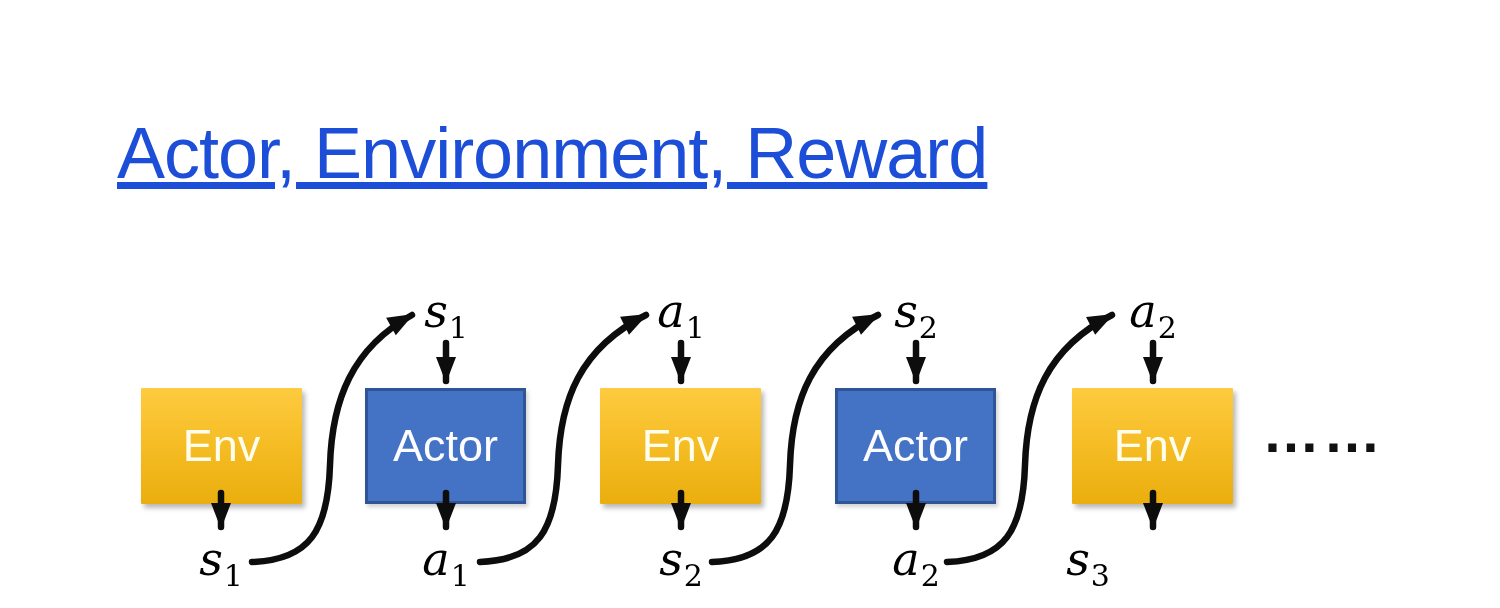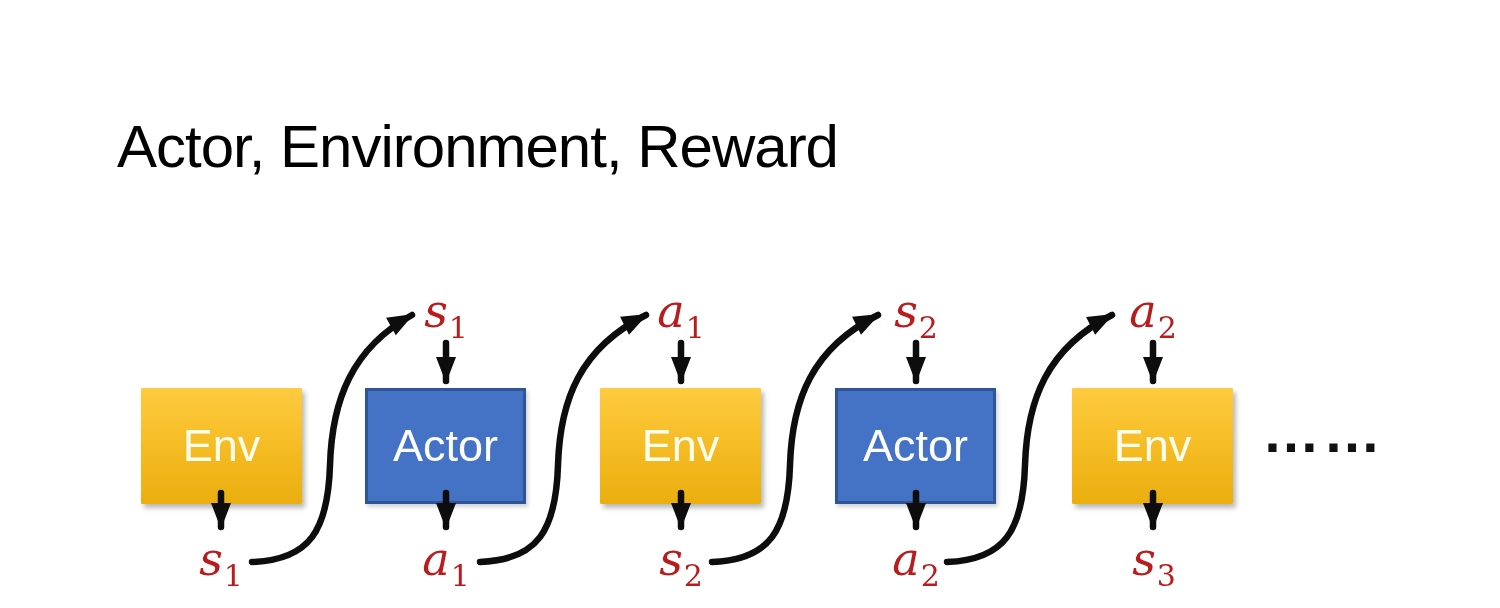--- a/index.html
+++ b/index.html
@@ -8,25 +8,26 @@
     width: 1500px;
     height: 608px;
     background: #ffffff;
     overflow: hidden;
     font-family: "Liberation Sans", sans-serif;
   }
   .title {
     position: absolute;
     left: 117px;
     top: 112px;
-    font-size: 60px;
+    font-size: 72px;
     font-weight: 300;
     letter-spacing: -1px;
-    color: #000000;
+    color: #1d4ed8;
     white-space: nowrap;
+    text-decoration: underline;
   }
   .box {
     position: absolute;
     top: 388px;
     width: 161px;
     height: 116px;
     box-sizing: border-box;
     display: flex;
     align-items: center;
     justify-content: center;
@@ -46,21 +47,21 @@
     box-shadow: 2px 3px 4px rgba(0,0,0,0.18);
     text-align: center;
   }
   .mlabel {
     position: absolute;
     transform: translateX(-50%);
     font-family: "DejaVu Serif", "Liberation Serif", serif;
     font-style: italic;
     font-size: 46px;
     line-height: 50px;
-    color: #b91c1c;
+    color: #000000;
     white-space: nowrap;
   }
   .mlabel sub {
     font-style: normal;
     font-size: 30px;
     line-height: 0;
     vertical-align: -11px;
     margin-left: 1px;
   }
   .row-top { top: 286px; }
@@ -113,21 +114,21 @@
 
   <div class="mlabel row-top" style="left:446px"><span>s</span><sub>1</sub></div>
   <div class="mlabel row-top" style="left:681px"><span>a</span><sub>1</sub></div>
   <div class="mlabel row-top" style="left:916px"><span>s</span><sub>2</sub></div>
   <div class="mlabel row-top" style="left:1153px"><span>a</span><sub>2</sub></div>
 
   <div class="mlabel row-bottom" style="left:221px"><span>s</span><sub>1</sub></div>
   <div class="mlabel row-bottom" style="left:446px"><span>a</span><sub>1</sub></div>
   <div class="mlabel row-bottom" style="left:681px"><span>s</span><sub>2</sub></div>
   <div class="mlabel row-bottom" style="left:916px"><span>a</span><sub>2</sub></div>
-  <div class="mlabel row-bottom" style="left:1154px"><span>s</span><sub>3</sub></div>
+  <div class="mlabel row-bottom" style="left:1088px"><span>s</span><sub>3</sub></div>
 
   <div class="ellipsis">……</div>
 
   <svg class="arrows" width="1500" height="608" viewBox="0 0 1500 608" aria-hidden="true">
     <defs>
       <marker id="ah" markerUnits="userSpaceOnUse" markerWidth="28" markerHeight="24" viewBox="0 0 28 24" refX="25" refY="12" orient="auto">
         <path class="arrow-head" d="M1 2 L27 12 L1 22 Z"></path>
       </marker>
     </defs>
 

